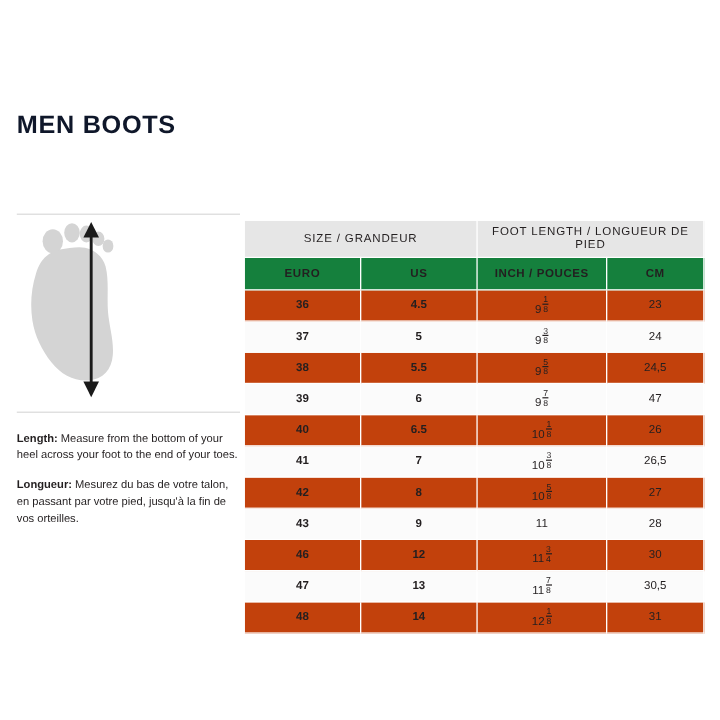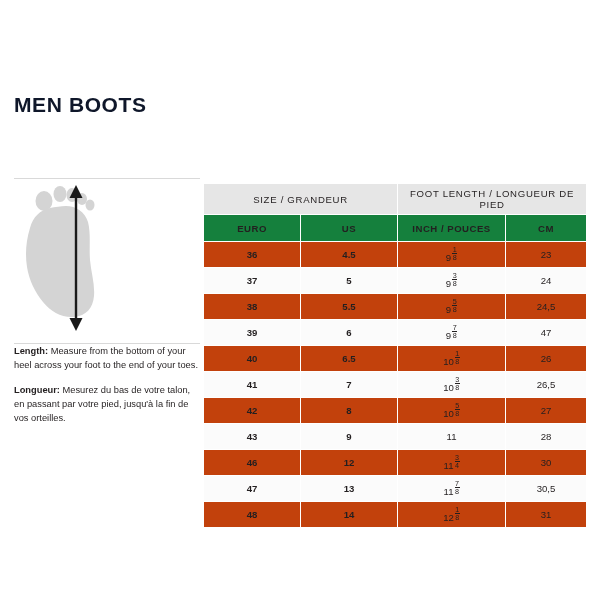--- a/index.html
+++ b/index.html
@@ -60,20 +60,21 @@
   .rule-top { top: 0; }
   .rule-bottom { top: 165px; }
 
   .foot-svg {
     position: absolute;
     left: 0;
     top: 6px;
   }
 
   .length-text {
+    margin-top: 14px;
     font-size: 9.3px;
     line-height: 14px;
     color: #231f20;
   }
   .length-text p {
     margin: 0 0 11px 0;
   }
   .length-text b {
     font-weight: bold;
   }

